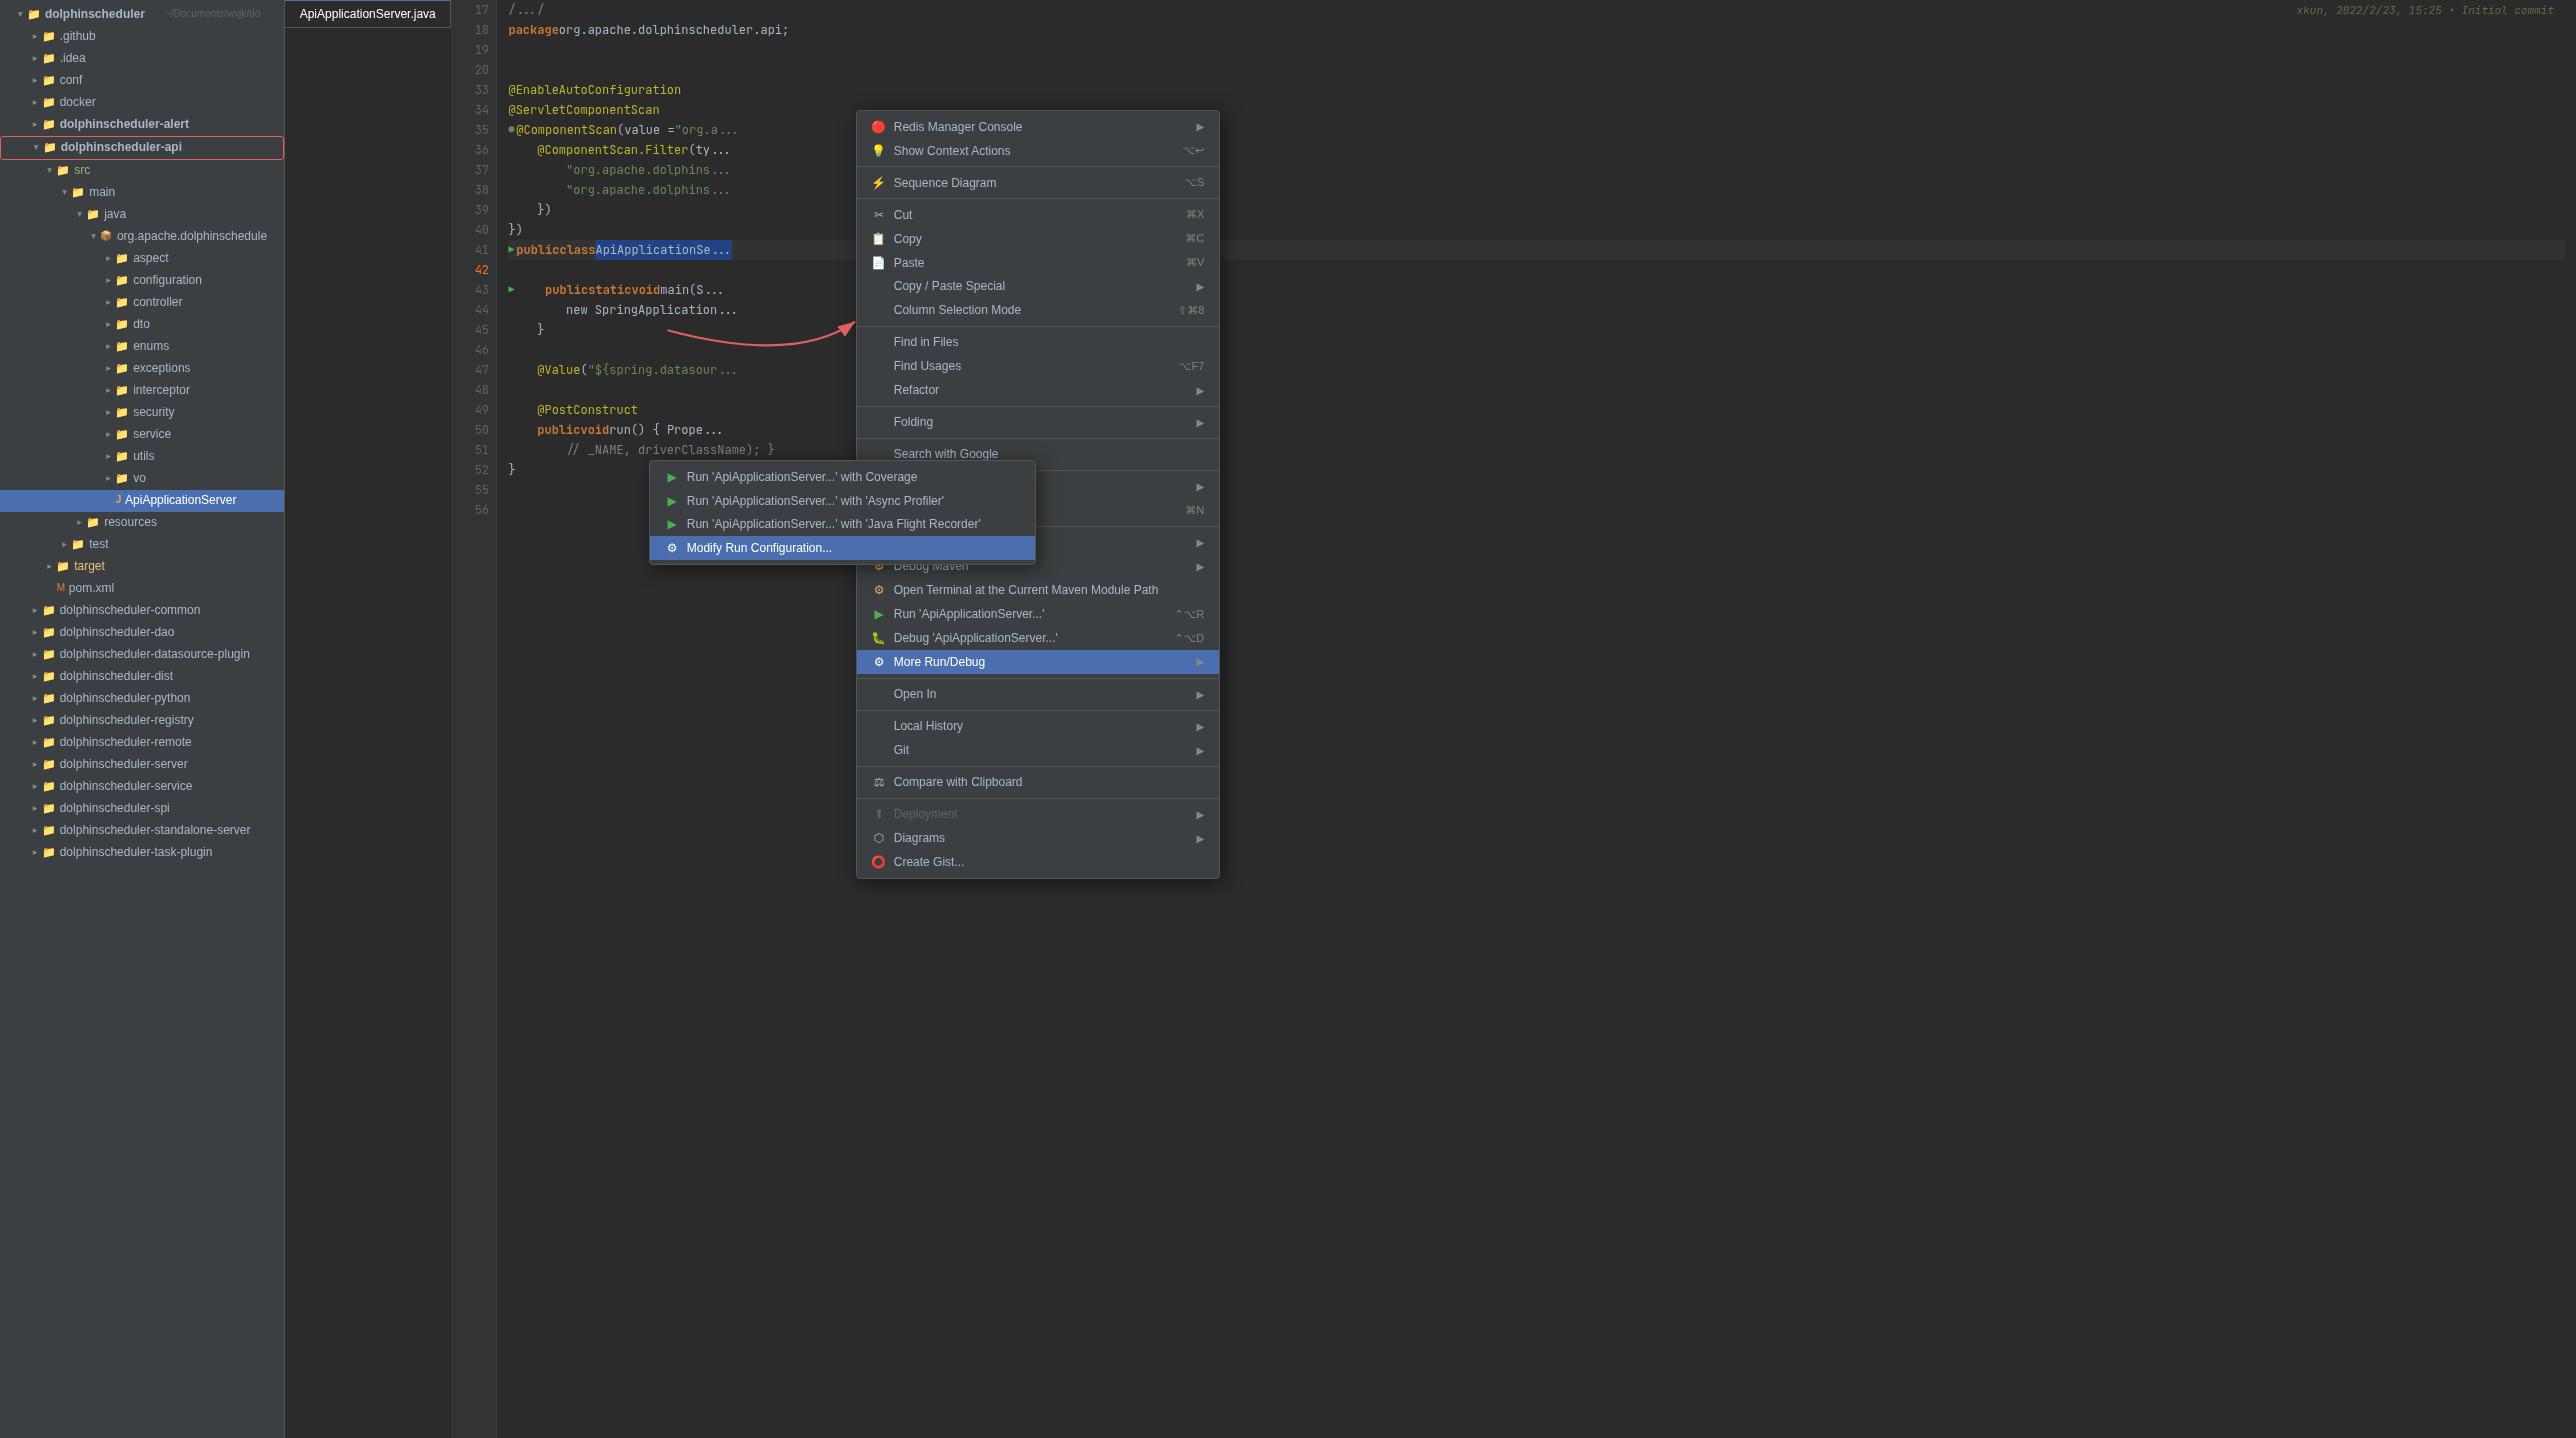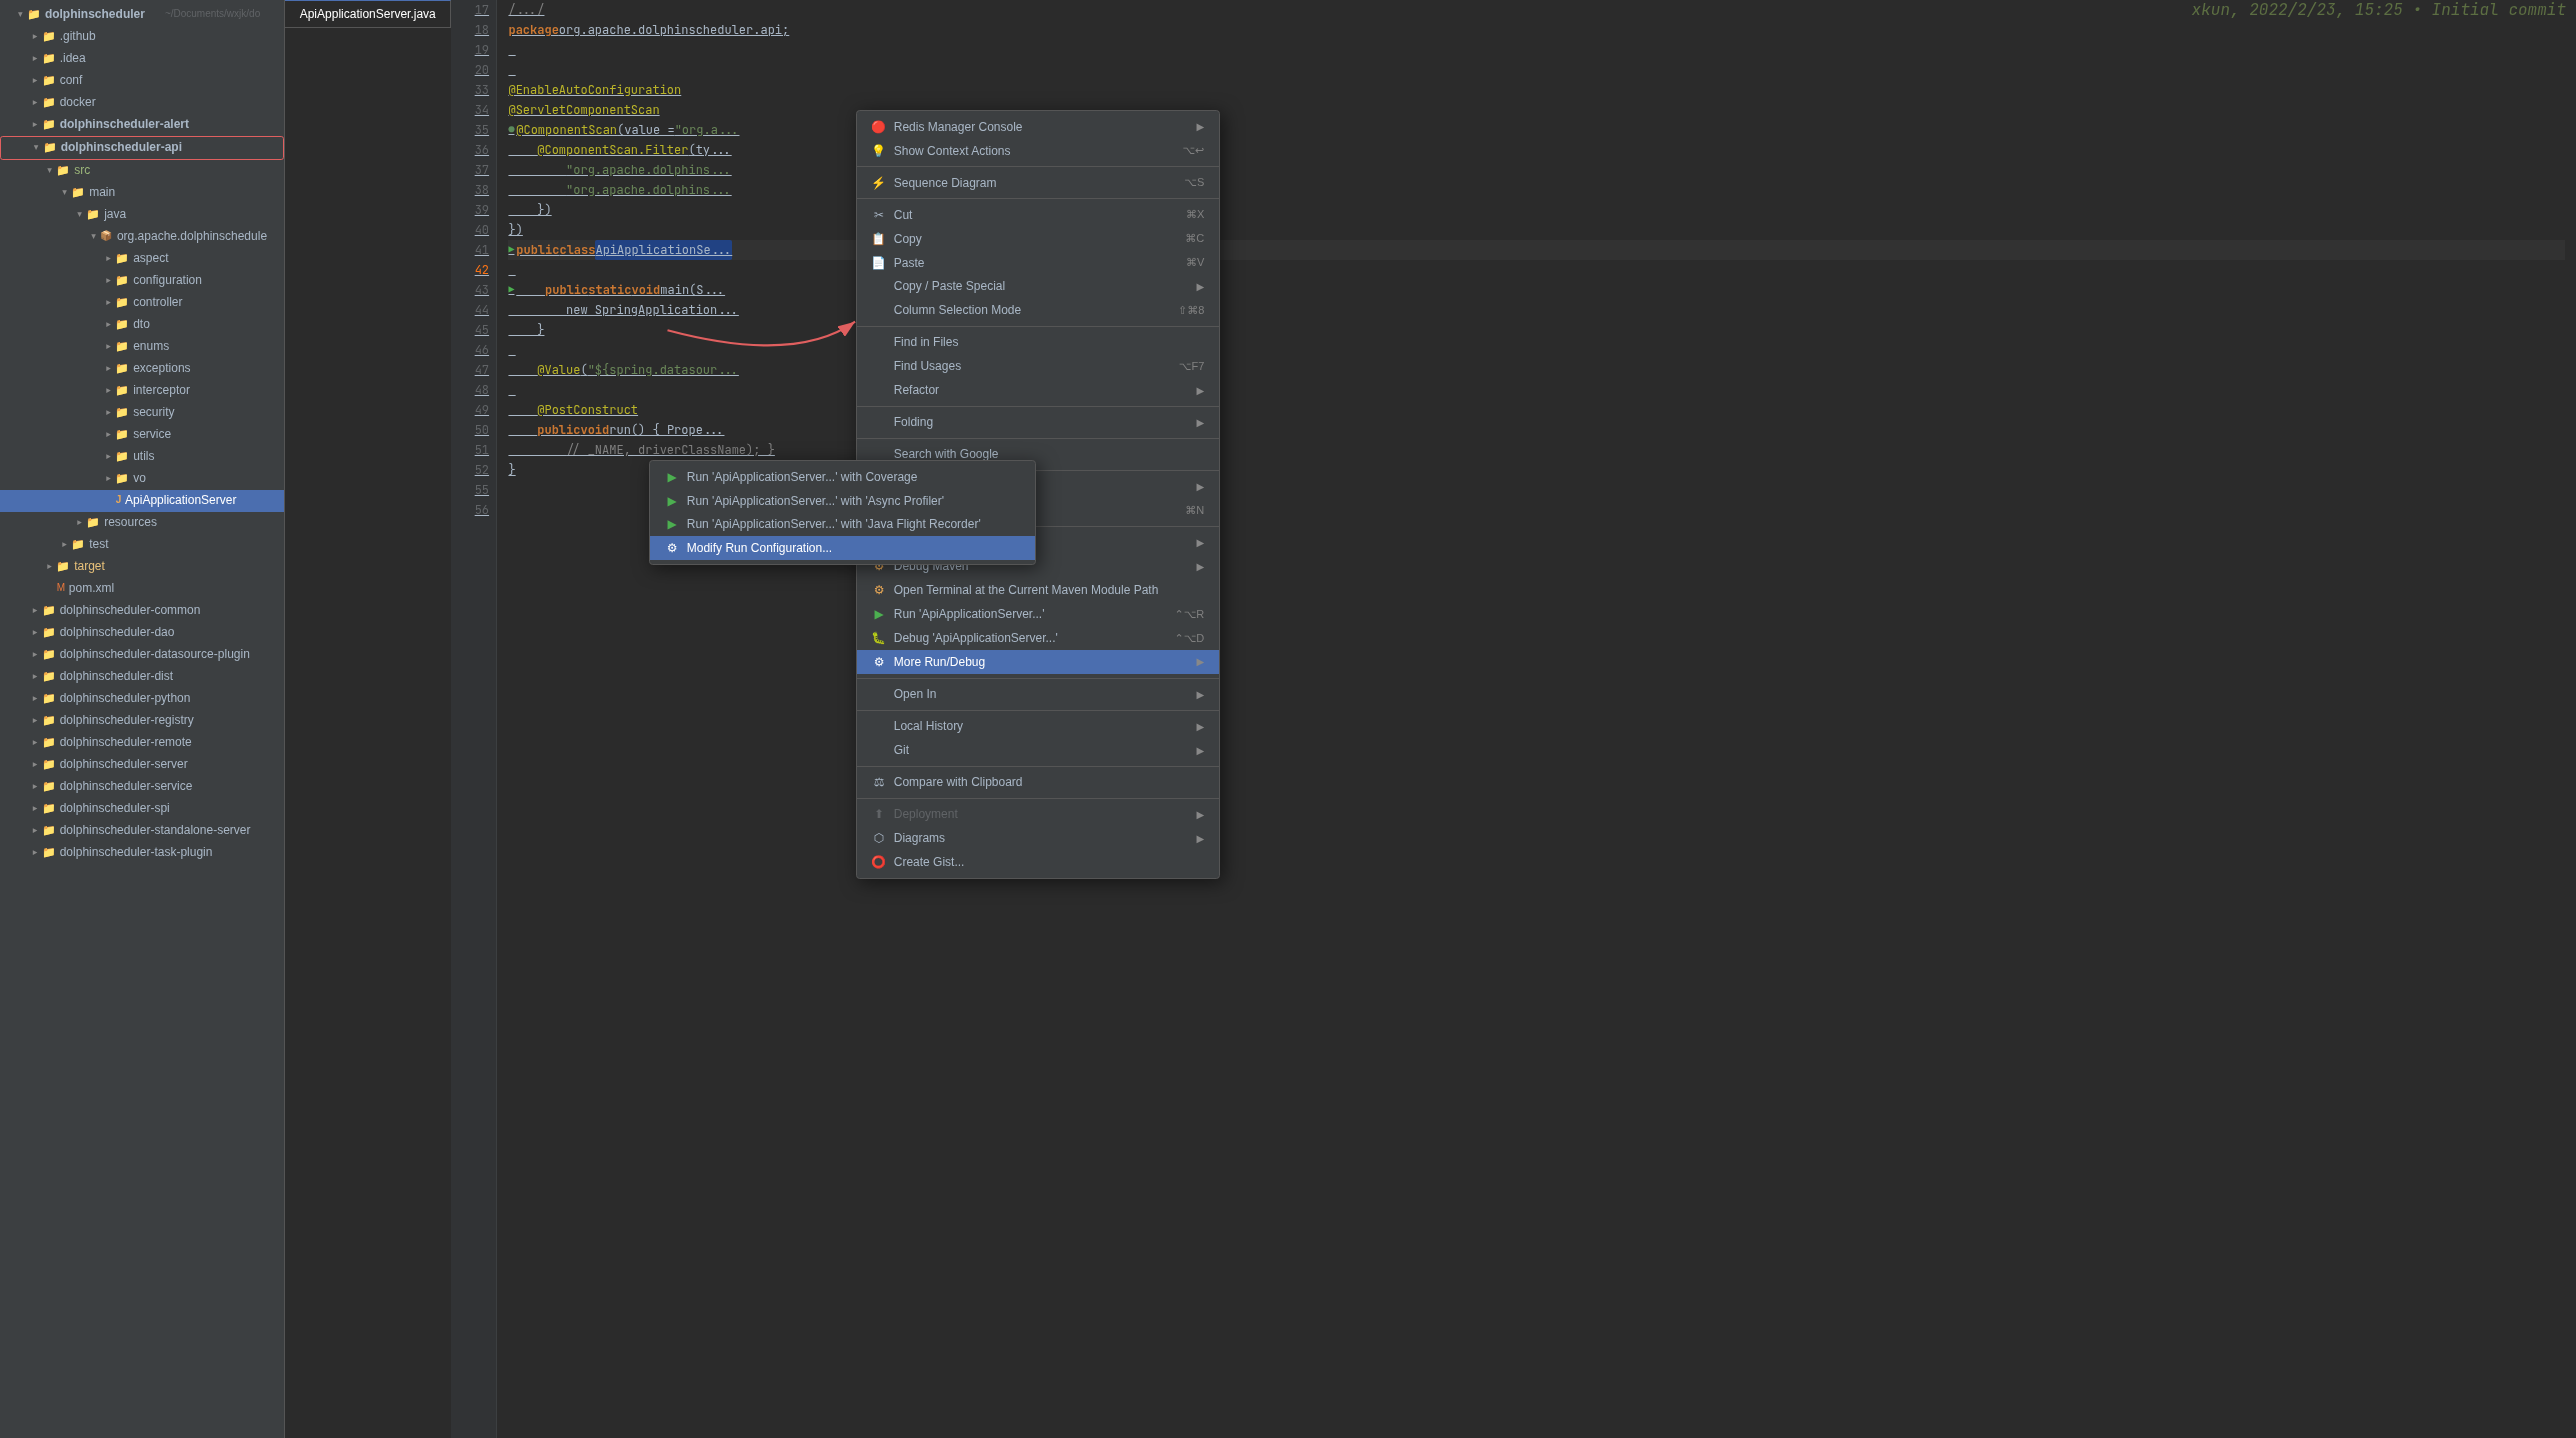--- a/index.html
+++ b/index.html
@@ -69,21 +69,20 @@
       flex-direction: row;
       background: #2b2b2b;
       position: relative;
     }
 
     .editor-area {
       flex: 1;
       display: flex;
       position: relative;
       overflow: hidden;
-      text-decoration: underline;
     }
 
     .line-numbers {
       width: 46px;
       background: #313335;
       color: #606366;
       font-family: 'JetBrains Mono', 'Consolas', monospace;
       font-size: 12px;
       line-height: 20px;
       padding: 0 7.4px;
@@ -118,24 +117,24 @@
     .comment { color: #808080; }
     .plain { color: #a9b7c6; }
     .path-comment { color: #808080; }
     .selected-class {
       background: #214283;
       border-radius: 1.8px;
     }
 
     .git-annotation {
       position: absolute;
-      right: 10px;
+      right: 22px;
       top: 0;
       color: #5c6e42;
-      font-size: 16px;
+      font-size: 11px;
       font-style: italic;
     }
 
     
     .context-menu {
       position: absolute;
       left: 571px;
       top: 110px;
       width: 364px;
       background: #3c3f41;

